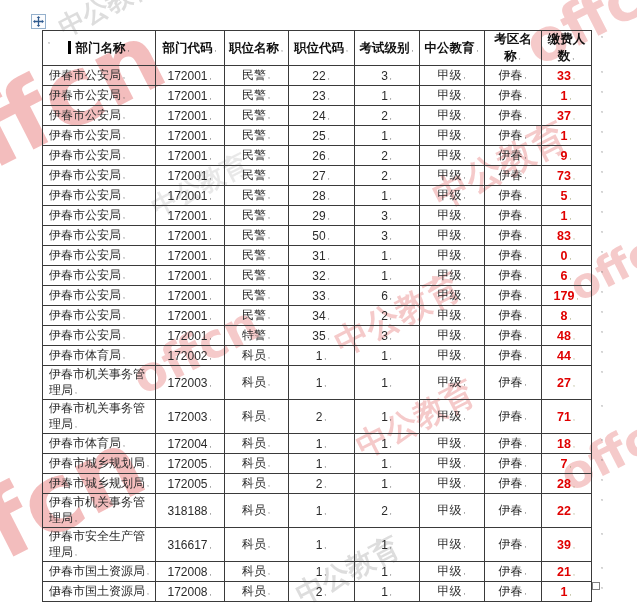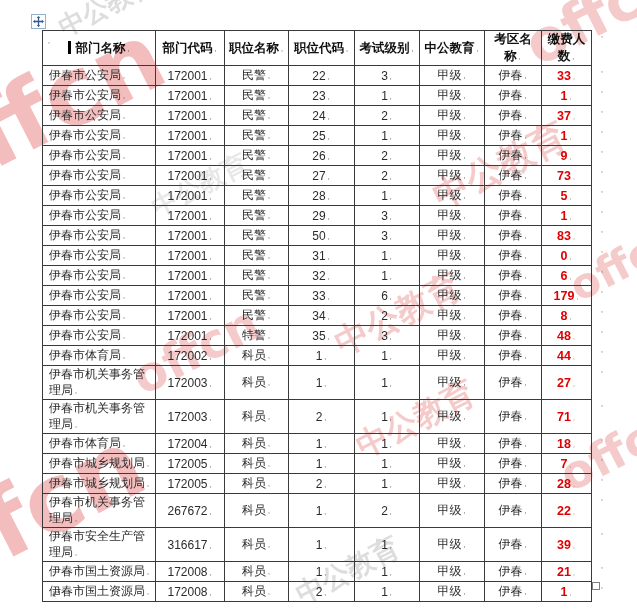--- a/index.html
+++ b/index.html
@@ -338,21 +338,21 @@
         <td><span>科员</span><span class="eoc">,</span></td>
         <td><span>2</span><span class="eoc">,</span></td>
         <td><span>1</span><span class="eoc">,</span></td>
         <td><span>甲级</span><span class="eoc">,</span></td>
         <td><span>伊春</span><span class="eoc">,</span></td>
         <td class="red"><span>28</span><span class="eoc">,</span></td>
         <td class="eor eoc">,</td>
       </tr>
       <tr class="double">
         <td class="dept"><span>伊春市机关事务管理局</span><span class="eoc">,</span></td>
-        <td><span>267672</span><span class="eoc">,</span></td>
+        <td><span>318188</span><span class="eoc">,</span></td>
         <td><span>科员</span><span class="eoc">,</span></td>
         <td><span>1</span><span class="eoc">,</span></td>
         <td><span>2</span><span class="eoc">,</span></td>
         <td><span>甲级</span><span class="eoc">,</span></td>
         <td><span>伊春</span><span class="eoc">,</span></td>
         <td class="red"><span>22</span><span class="eoc">,</span></td>
         <td class="eor eoc">,</td>
       </tr>
       <tr class="double">
         <td class="dept"><span>伊春市安全生产管理局</span><span class="eoc">,</span></td>

